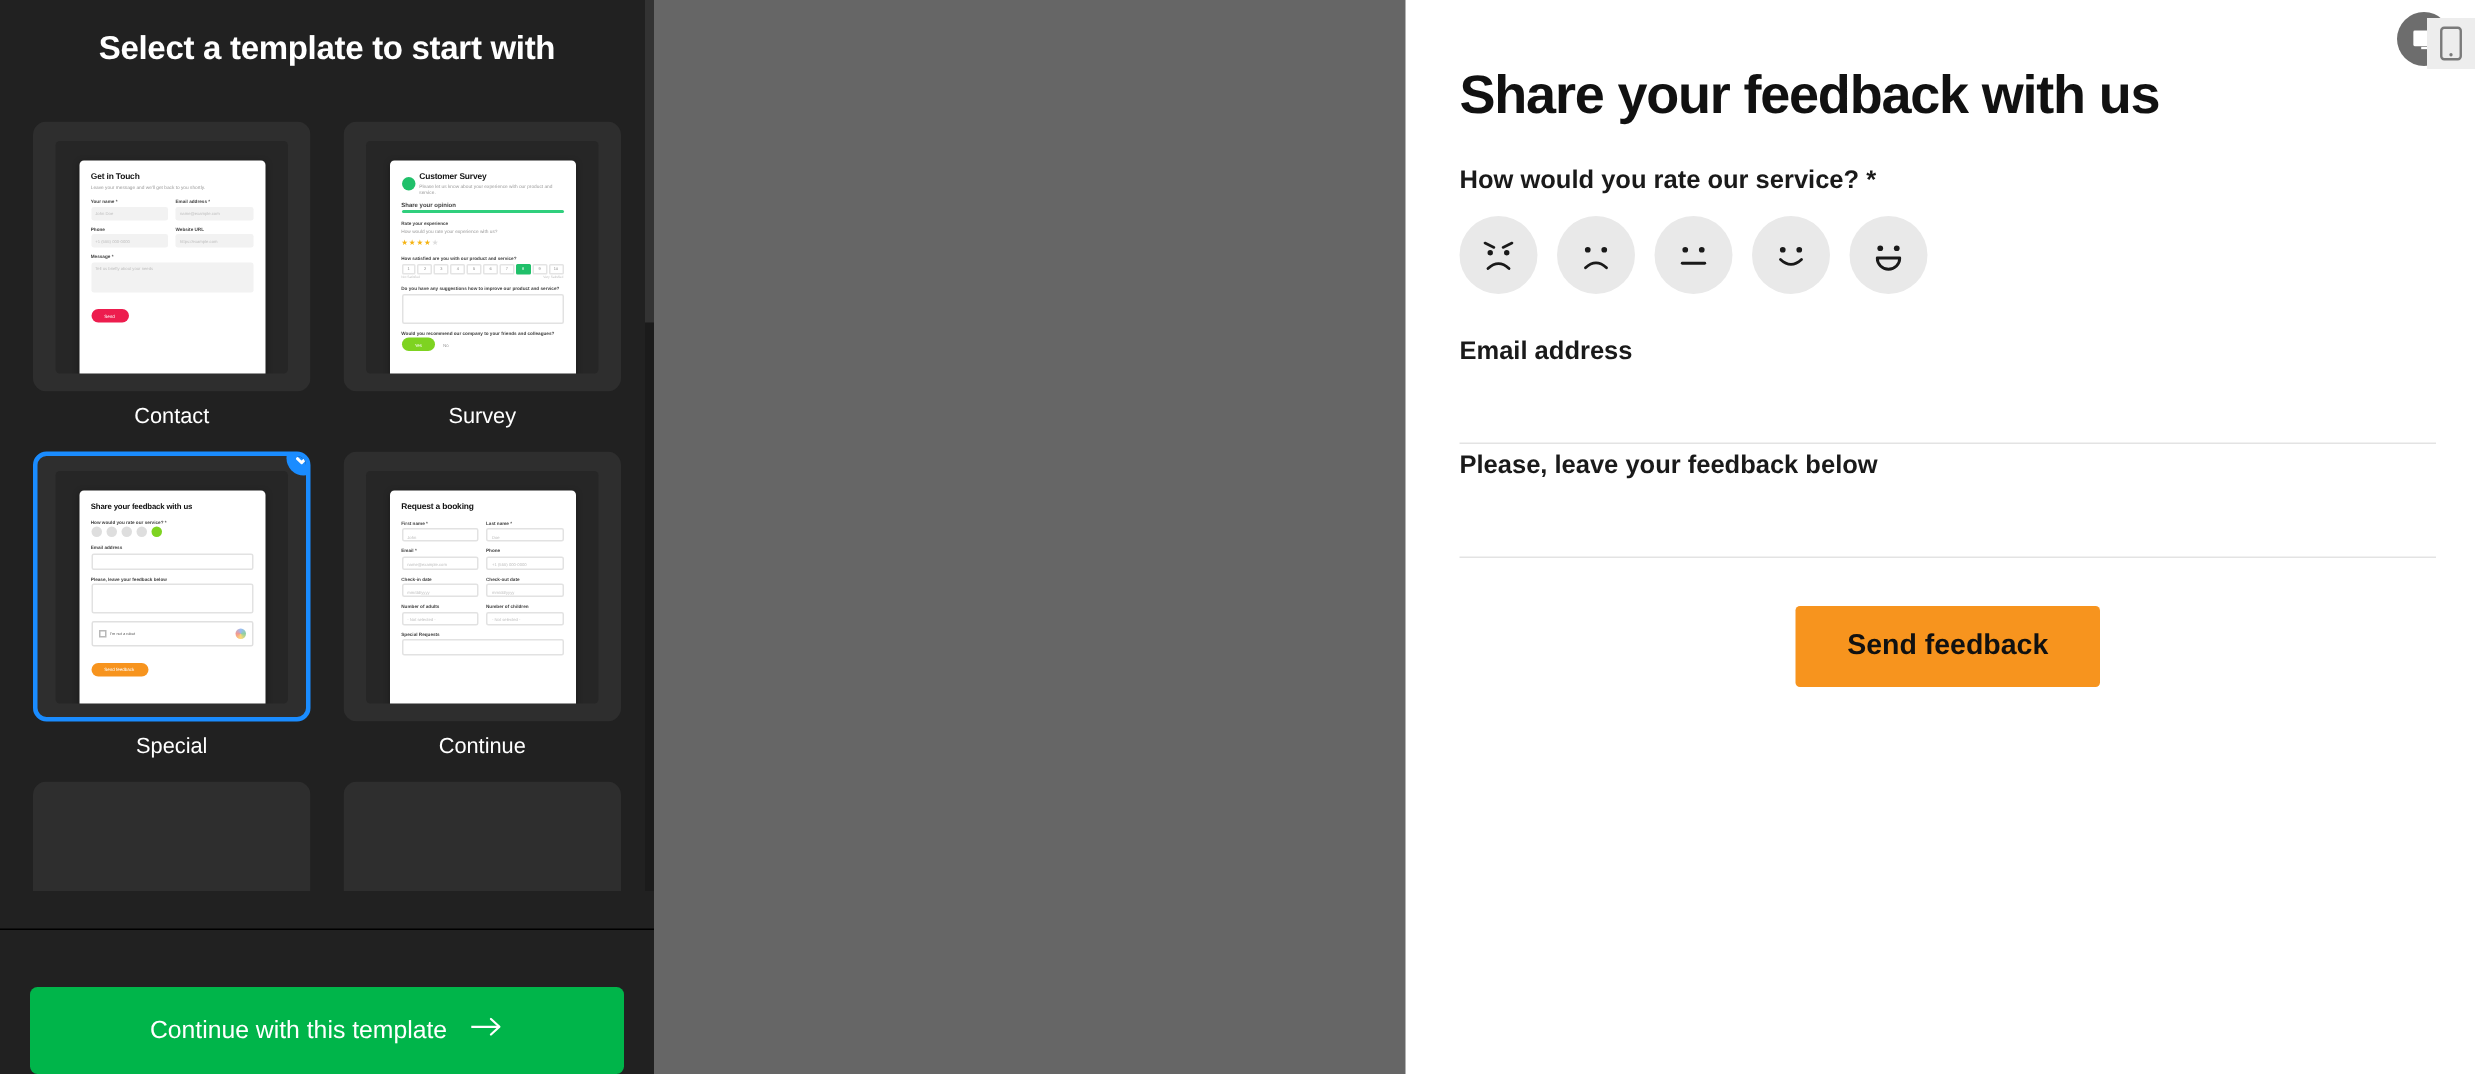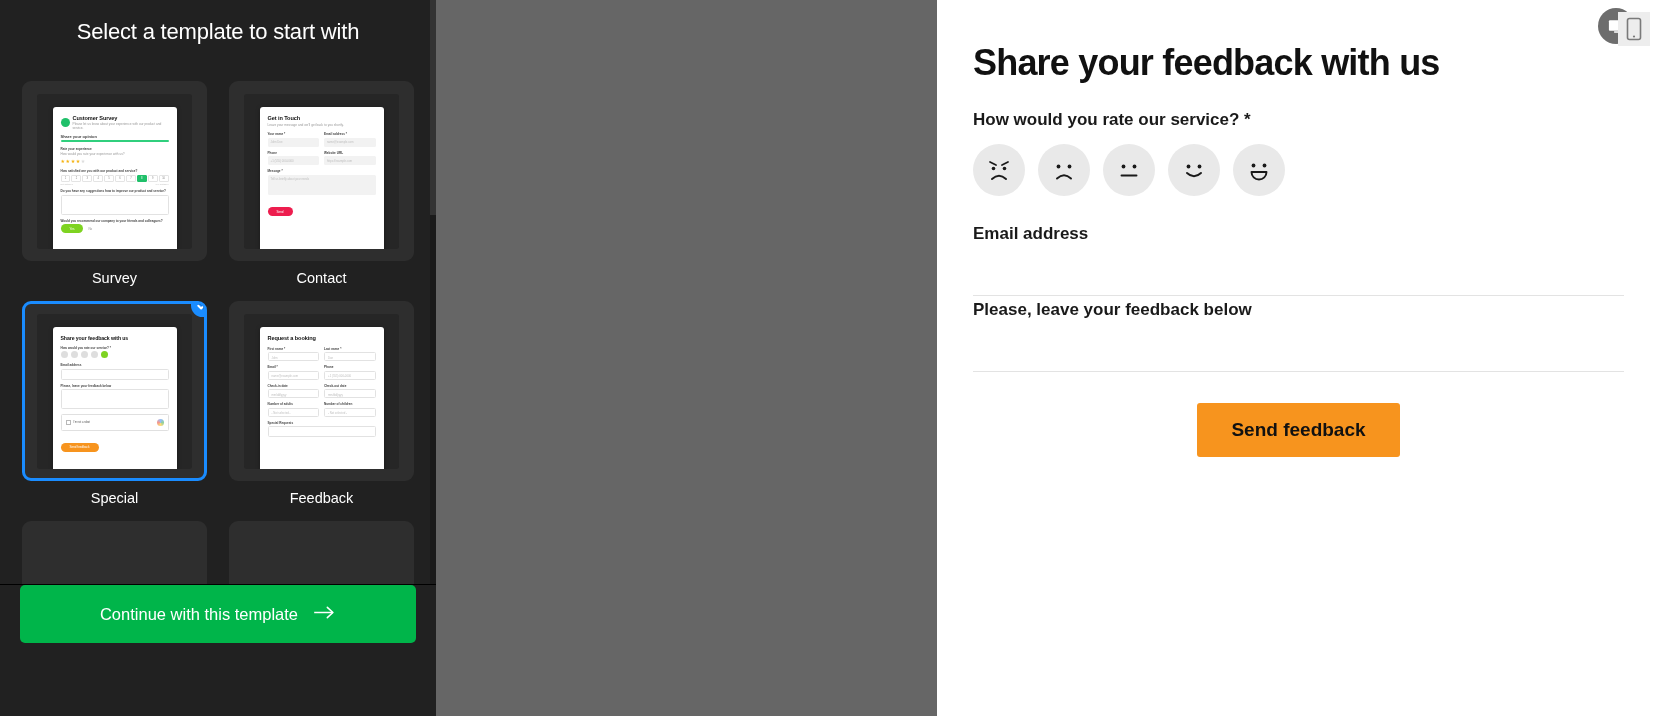--- a/index.html
+++ b/index.html
@@ -9,21 +9,21 @@
     background:#666666;
     position:relative;
   }
 
   
   #sidebar {
     position:absolute; left:0; top:0; width:436px; height:716px;
     background:#212121; overflow:hidden;
   }
   #sidebar-title {
-    color:#ffffff; font-size:22px; font-weight:400;
+    color:#ffffff; font-size:22px; font-weight:700;
     text-align:center; padding:19px 0 0 0; letter-spacing:-0.2px;
   }
   #template-scroll {
     position:absolute; top:56px; left:0; right:0; bottom:122px;
     overflow:hidden; padding:0 18px;
   }
   #template-grid {
     display:grid; grid-template-columns:1fr 1fr; gap:15px 14px;
     padding-top:25px;
   }
@@ -86,23 +86,23 @@
   .recap {
     height:17px; border:0.5px solid #e0e0e0; border-radius:1.5px;
     margin:5px 0 3px 0; display:flex; align-items:center; gap:3px; padding:0 4px;
   }
   .recap .box { width:5px;height:5px;border:0.5px solid #b8b8b8;background:#fff; }
   .recap .txt { font-size:2.6px; color:#555; flex:1; }
   .recap .logo { width:7px;height:7px;border-radius:50%;
      background:conic-gradient(#4285f4,#34a853,#fbbc05,#ea4335,#4285f4); opacity:.55;}
 
   #continue-wrap {
-    position:absolute; left:0; right:0; bottom:0; height:132px;
+    position:absolute; left:0; right:0; bottom:0; height:97px;
     background:#212121; border-top:1px solid #000;
-    display:flex; align-items:flex-start; justify-content:center;
+    display:flex; align-items:flex-end; justify-content:center;
   }
   #continue-btn {
     width:396px; height:58px; background:#00b54a; border:none; border-radius:5px;
     color:#ffffff; font-size:16.5px; font-family:"Liberation Sans", sans-serif;
     display:flex; align-items:center; justify-content:center; gap:15px; cursor:pointer;
   }
   #sb-track {
     position:absolute; right:0; top:0; width:6px; height:594px; background:#1b1b1b;
   }
   #sb-thumb { position:absolute; right:0; top:0; width:6px; height:215px; background:#333; }
@@ -236,20 +236,55 @@
       </svg>
     </div>
   </div>
 </div>
 
 <div id="sidebar">
   <div id="sidebar-title">Select a template to start with</div>
 
   <div id="template-scroll">
     <div id="template-grid">
+
+      <div class="tpl-cell">
+        <div class="tpl-card">
+          <div class="tpl-inner">
+            <div class="mini-page">
+              <div class="mini-title">Get in Touch</div>
+              <div class="mini-sub">Leave your message and we'll get back to you shortly.</div>
+              <div class="mini-row">
+                <div>
+                  <div class="mini-lbl">Your name *</div>
+                  <div class="mini-inp">John Doe</div>
+                </div>
+                <div>
+                  <div class="mini-lbl">Email address *</div>
+                  <div class="mini-inp">name@example.com</div>
+                </div>
+              </div>
+              <div class="mini-row">
+                <div>
+                  <div class="mini-lbl">Phone</div>
+                  <div class="mini-inp">+1 (555) 000-0000</div>
+                </div>
+                <div>
+                  <div class="mini-lbl">Website URL</div>
+                  <div class="mini-inp">https://example.com</div>
+                </div>
+              </div>
+              <div class="mini-lbl">Message *</div>
+              <div class="mini-inp tall">Tell us briefly about your needs</div>
+              <div class="mini-btn" style="background:#ed1d4e">Send</div>
+            </div>
+          </div>
+        </div>
+        <div class="tpl-label">Contact</div>
+      </div>
 
       <div class="tpl-cell">
         <div class="tpl-card">
           <div class="tpl-inner">
             <div class="mini-page">
               <div class="sv-head">
                 <div class="sv-dot"></div>
                 <div>
                   <div class="mini-title" style="margin-bottom:1px">Customer Survey</div>
                   <div class="mini-sub" style="margin-bottom:0">Please let us know about your experience with our product and service.</div>
@@ -284,55 +319,20 @@
                 <span class="mini-btn" style="background:#7ed321;margin-top:0">Yes</span>
                 <span style="font-size:3px;color:#999">No</span>
               </div>
             </div>
           </div>
         </div>
         <div class="tpl-label">Survey</div>
       </div>
 
       <div class="tpl-cell">
-        <div class="tpl-card">
-          <div class="tpl-inner">
-            <div class="mini-page">
-              <div class="mini-title">Get in Touch</div>
-              <div class="mini-sub">Leave your message and we'll get back to you shortly.</div>
-              <div class="mini-row">
-                <div>
-                  <div class="mini-lbl">Your name *</div>
-                  <div class="mini-inp">John Doe</div>
-                </div>
-                <div>
-                  <div class="mini-lbl">Email address *</div>
-                  <div class="mini-inp">name@example.com</div>
-                </div>
-              </div>
-              <div class="mini-row">
-                <div>
-                  <div class="mini-lbl">Phone</div>
-                  <div class="mini-inp">+1 (555) 000-0000</div>
-                </div>
-                <div>
-                  <div class="mini-lbl">Website URL</div>
-                  <div class="mini-inp">https://example.com</div>
-                </div>
-              </div>
-              <div class="mini-lbl">Message *</div>
-              <div class="mini-inp tall">Tell us briefly about your needs</div>
-              <div class="mini-btn" style="background:#ed1d4e">Send</div>
-            </div>
-          </div>
-        </div>
-        <div class="tpl-label">Contact</div>
-      </div>
-
-      <div class="tpl-cell">
         <div class="tpl-card selected">
           <div class="check-badge">
             <svg width="13" height="13" viewBox="0 0 14 14">
               <path d="M2.5 7.3 L5.5 10.2 L11.5 3.8" stroke="#ffffff" stroke-width="2.1" fill="none" stroke-linecap="round" stroke-linejoin="round"></path>
             </svg>
           </div>
           <div class="tpl-inner">
             <div class="mini-page">
               <div class="mini-title" style="font-size:5.2px;margin-bottom:5px">Share your feedback with us</div>
               <div class="mini-lbl">How would you rate our service? *</div>
@@ -402,21 +402,21 @@
                 <div>
                   <div class="mini-lbl">Number of children</div>
                   <div class="mini-inp line">- Not selected -</div>
                 </div>
               </div>
               <div class="mini-lbl">Special Requests</div>
               <div class="mini-inp line" style="height:11px"></div>
             </div>
           </div>
         </div>
-        <div class="tpl-label">Feedback</div>
+        <div class="tpl-label">Continue</div>
       </div>
 
       <div class="tpl-cell">
         <div class="tpl-card"></div>
       </div>
       <div class="tpl-cell">
         <div class="tpl-card"></div>
       </div>
 
     </div>

